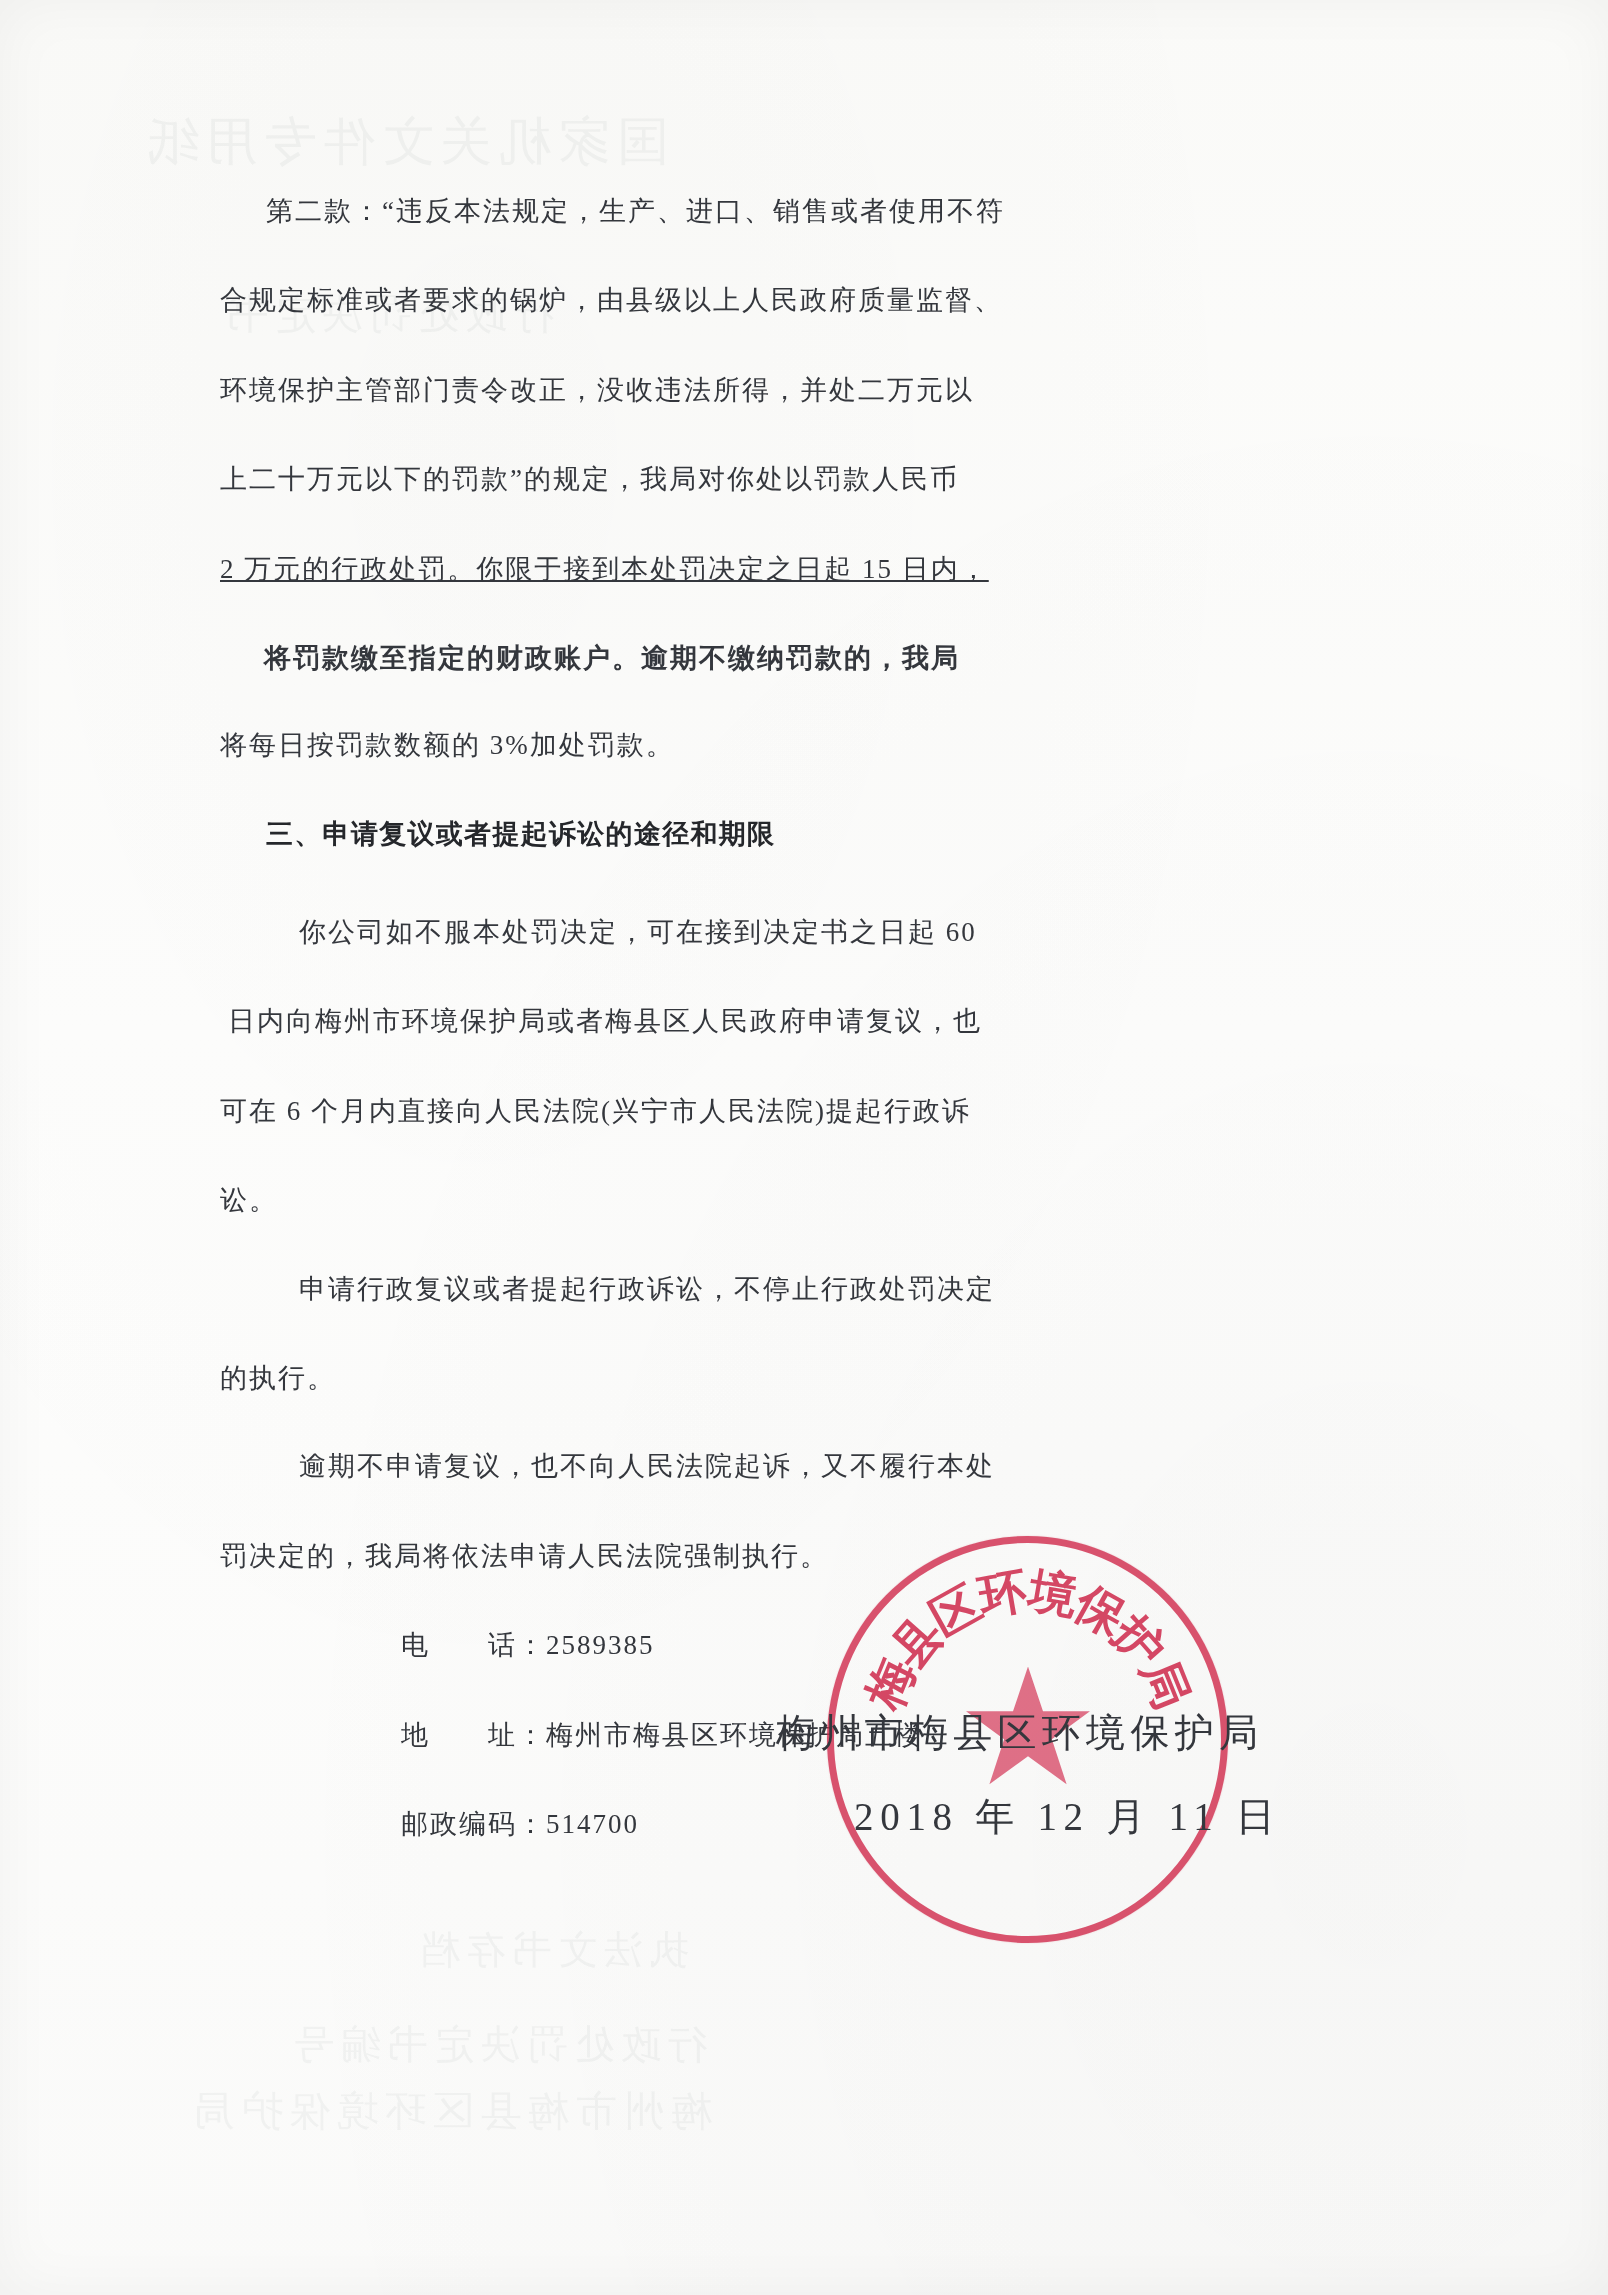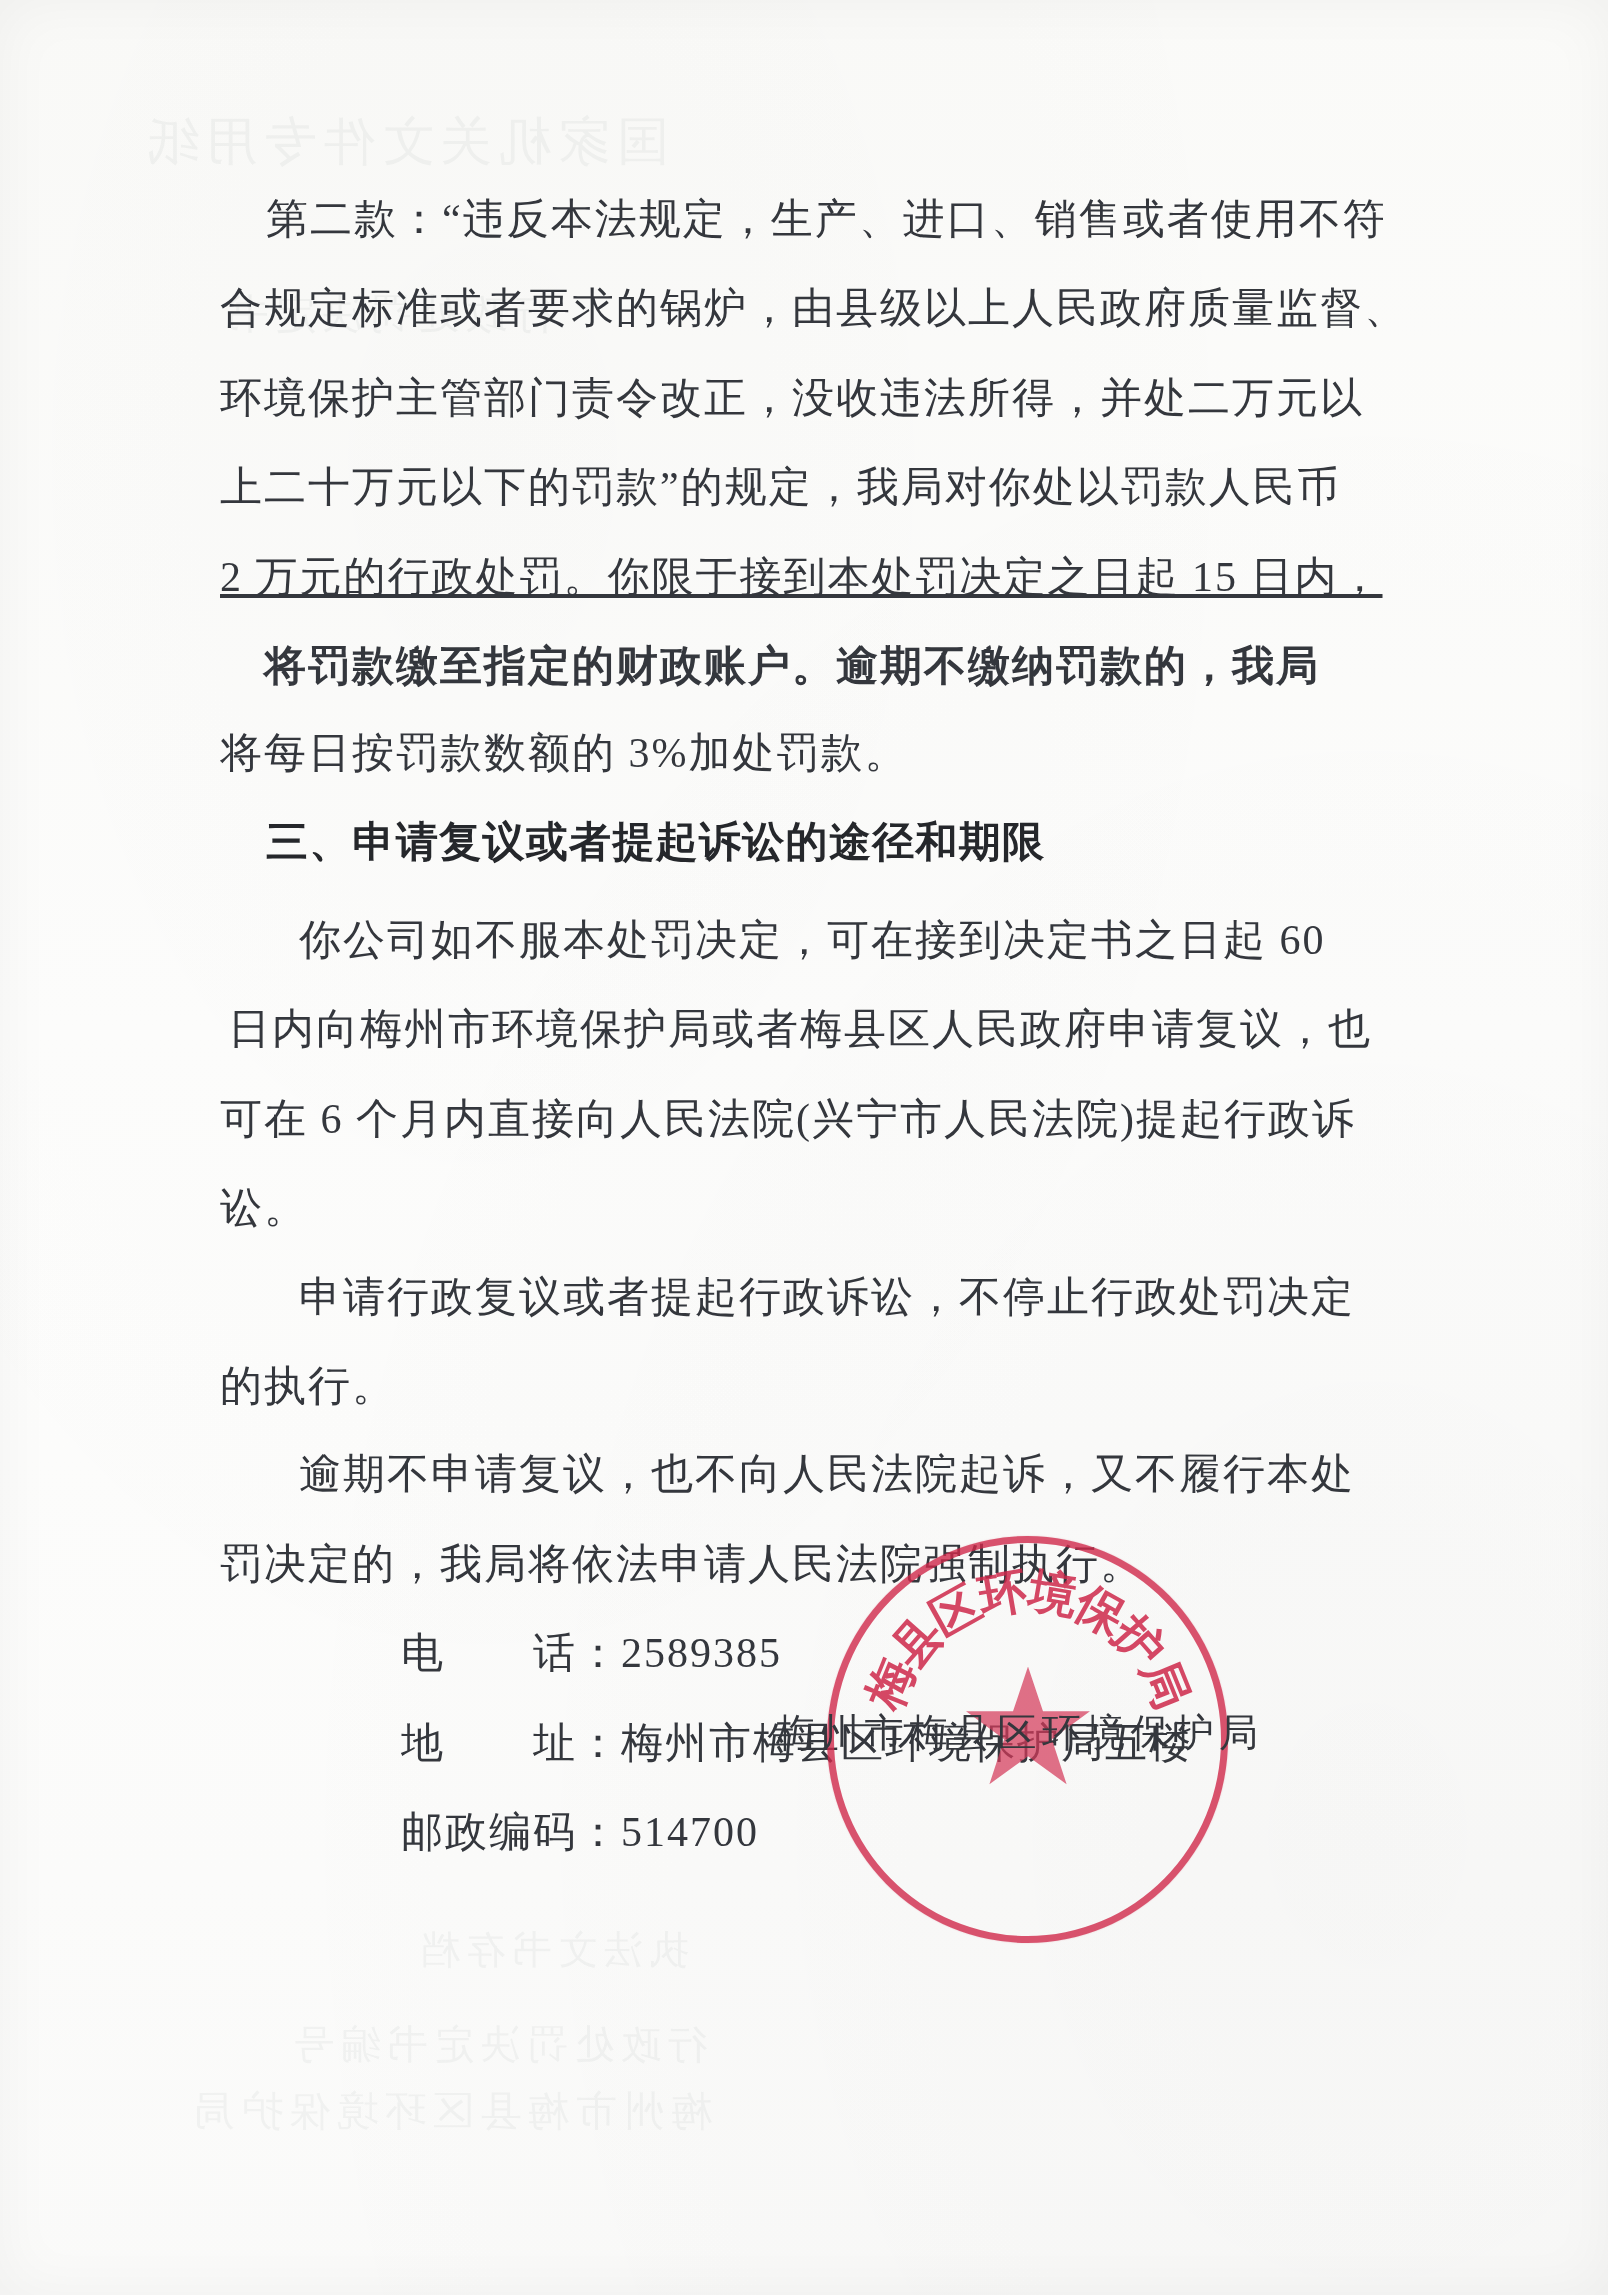--- a/index.html
+++ b/index.html
@@ -49,21 +49,21 @@
   .body-text {
     position: absolute;
     left: 0;
     right: 0;
     top: 0;
   }
 
   .line {
     position: absolute;
     white-space: nowrap;
-    font-size: 42px;
+    font-size: 27px;
     line-height: 1;
     letter-spacing: 2px;
     color: #34373d;
     font-family: "Liberation Serif", "DejaVu Serif", serif;
   }
   .line.bold {
     font-weight: bold;
     letter-spacing: 1.3px;
     color: #25272b;
   }
@@ -203,17 +203,18 @@
           <span style="left: 111px; top: -98px; transform: translate(-50%, -50%) rotate(48.5714deg);">护</span>
         </div>
         <div class="seal-arc-char">
           <span style="left: 137px; top: -56px; transform: translate(-50%, -50%) rotate(68deg);">局</span>
         </div>
       </div>
     <div class="seal-star"></div>
   </div>
 
   <div class="sign-block" style="left:776px; top:1706px;">梅州市梅县区环境保护局</div>
+  <div class="sign-block" style="left:854px; top:1790px; letter-spacing:6.7px;">2018 年 12 月 11 日</div>
 
   <div class="edge-shade"></div>
 
 </div>
 
 
 </body></html>

